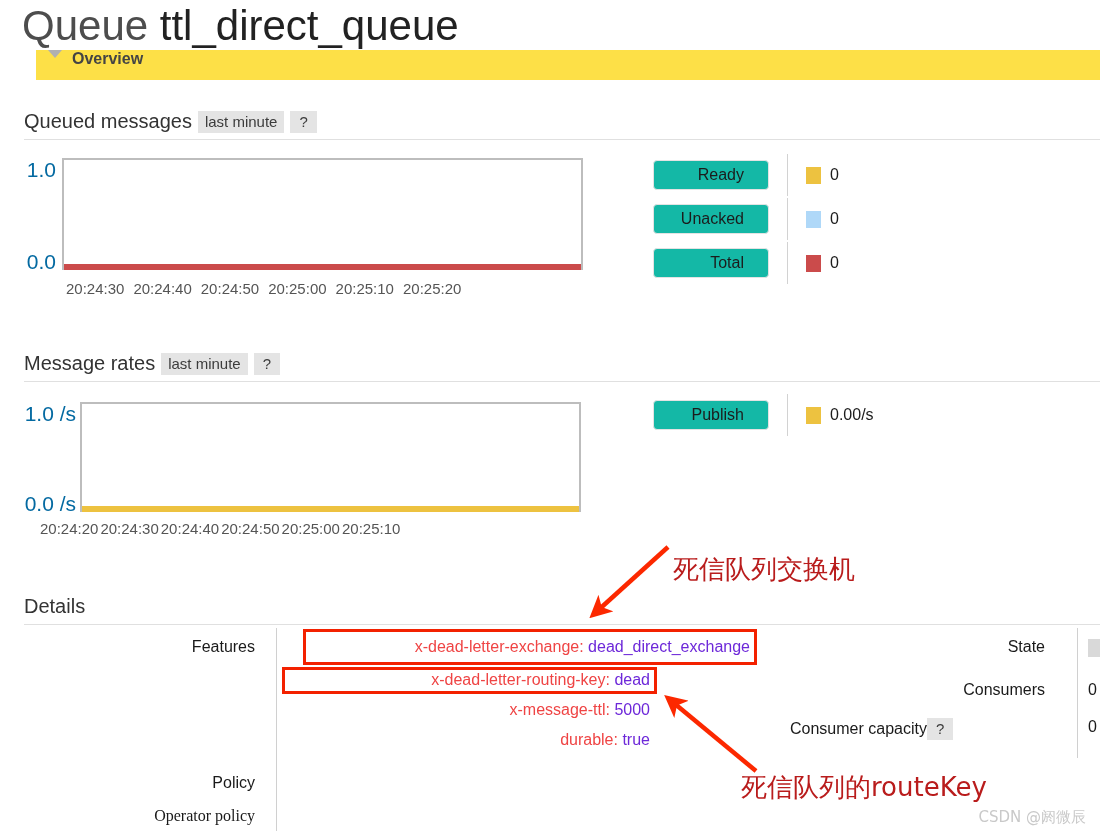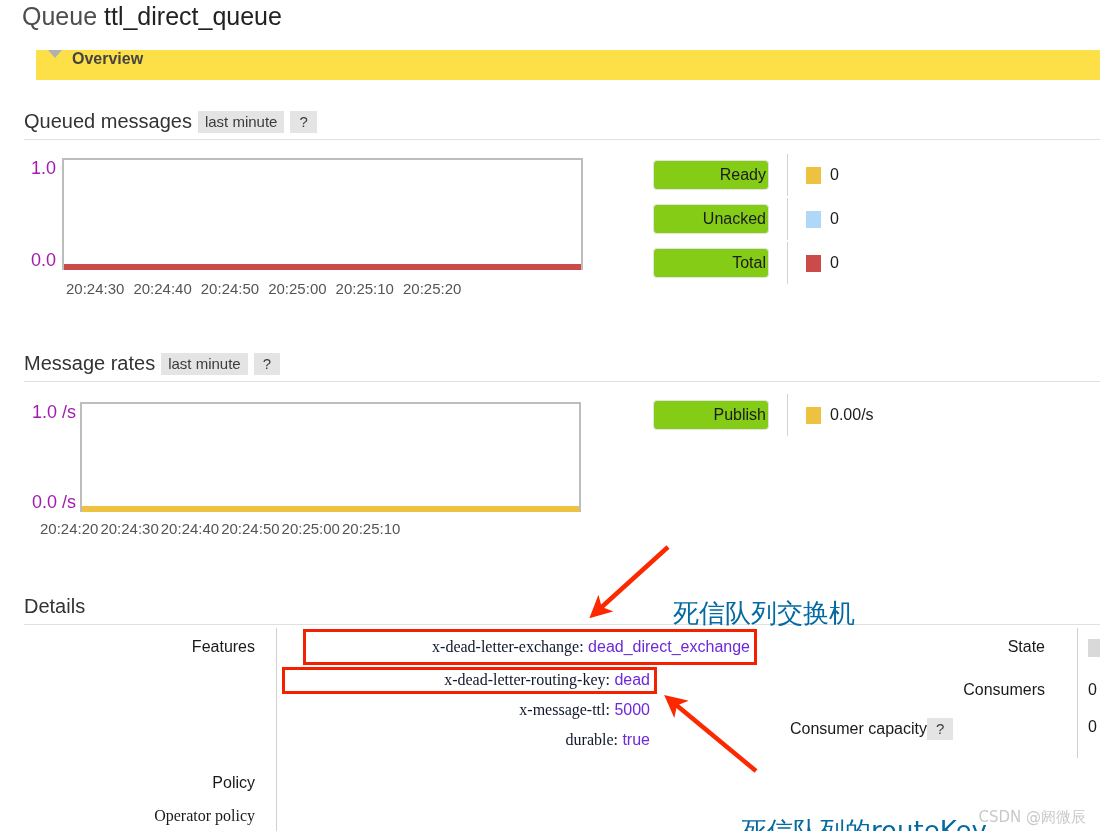--- a/index.html
+++ b/index.html
@@ -14,21 +14,21 @@
     color: #111111;
     position: relative;
     overflow: hidden;
   }
 
   
   #page-title {
     position: absolute;
     left: 22px;
     top: 2px;
-    font-size: 25px;
+    font-size: 42px;
     font-weight: 400;
     color: #3a3a3a;
     white-space: nowrap;
   }
   #page-title .queue-word { color: #4d4d4d; }
   #page-title .queue-name { color: #222222; }
 
   
   #overview-bar {
     position: absolute;
@@ -91,22 +91,22 @@
     box-sizing: border-box;
     border: 2px solid #bdbdbd;
     background: #ffffff;
   }
   .chart-zero-line {
     position: absolute;
     height: 6px;
   }
   .y-label {
     position: absolute;
-    font-size: 18px;
-    color: #a21caf;
+    font-size: 21px;
+    color: #0369a1;
     white-space: nowrap;
     text-align: right;
   }
   .x-ticks {
     position: absolute;
     display: flex;
     font-size: 15px;
     color: #555555;
     white-space: nowrap;
     letter-spacing: 0;
@@ -132,27 +132,27 @@
   .legend-row {
     display: flex;
     align-items: center;
     height: 30px;
     margin-bottom: 14px;
   }
   .legend-btn {
     width: 116px;
     height: 30px;
     box-sizing: border-box;
-    background: #84cc16;
+    background: #14b8a6;
     border: 1px solid #e3e3e3;
     border-radius: 4px;
     display: flex;
     align-items: center;
     justify-content: flex-end;
-    padding-right: 2px;
+    padding-right: 24px;
     font-size: 16px;
     color: #1c1c1c;
   }
   .legend-sep {
     width: 1px;
     height: 42px;
     background: #d2d2d2;
     margin-left: 18px;
     margin-right: 18px;
   }
@@ -182,21 +182,21 @@
     width: 1px;
     background: #d0d0d0;
   }
   .feat-row {
     position: absolute;
     font-size: 16px;
     white-space: nowrap;
     text-align: right;
     color: #1a1a1a;
   }
-  .feat-row .feat-key { color: #0f172a; font-family: Liberation Serif, serif; }
+  .feat-row .feat-key { color: #ef4444; }
   .feat-row .feat-val { color: #6d28d9; text-align: right; }
 
   #label-features { left: 0px; top: 638px; width: 255px; }
   #label-policy { left: 0px; top: 774px; width: 255px; }
   #label-operator-policy { left: 0px; top: 807px; width: 255px; font-family: Liberation Serif, serif; }
   #divider-left { left: 276px; top: 628px; height: 203px; }
 
   #feat-1 { left: 310px; top: 638px; width: 440px; }
   #feat-2 { left: 290px; top: 671px; width: 360px; }
   #feat-3 { left: 290px; top: 701px; width: 360px; }
@@ -229,25 +229,24 @@
     position: absolute;
     box-sizing: border-box;
     border: 3px solid #f32100;
     pointer-events: none;
   }
   #ann-box-exchange { left: 303px; top: 629px; width: 454px; height: 36px; }
   #ann-box-routingkey { left: 282px; top: 667px; width: 375px; height: 27px; }
 
   .ann-text {
     position: absolute;
-    color: #0369a1;
+    color: #b91c1c;
     font-size: 26px;
     font-family: "DejaVu Sans", "Liberation Sans", sans-serif;
     white-space: nowrap;
-    margin-top: 44px;
   }
   #ann-text-exchange { left: 673px; top: 552px; }
   #ann-text-routingkey { left: 741px; top: 770px; }
 
   .ann-arrow { position: absolute; pointer-events: none; }
   #ann-arrow-exchange { left: 560px; top: 540px; }
   #ann-arrow-routingkey { left: 640px; top: 685px; }
 
   
   #watermark {

